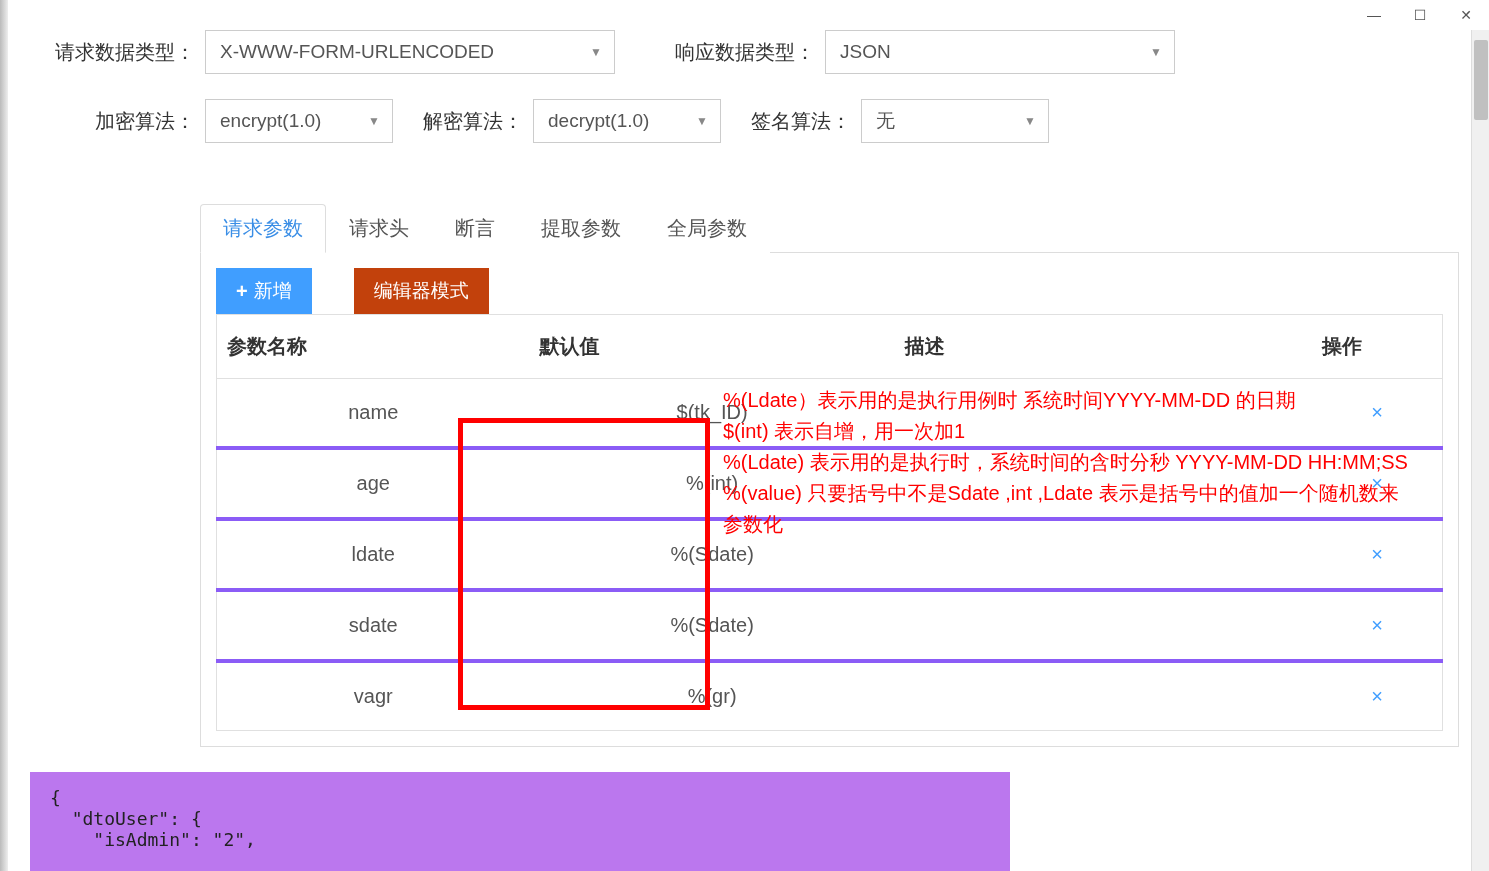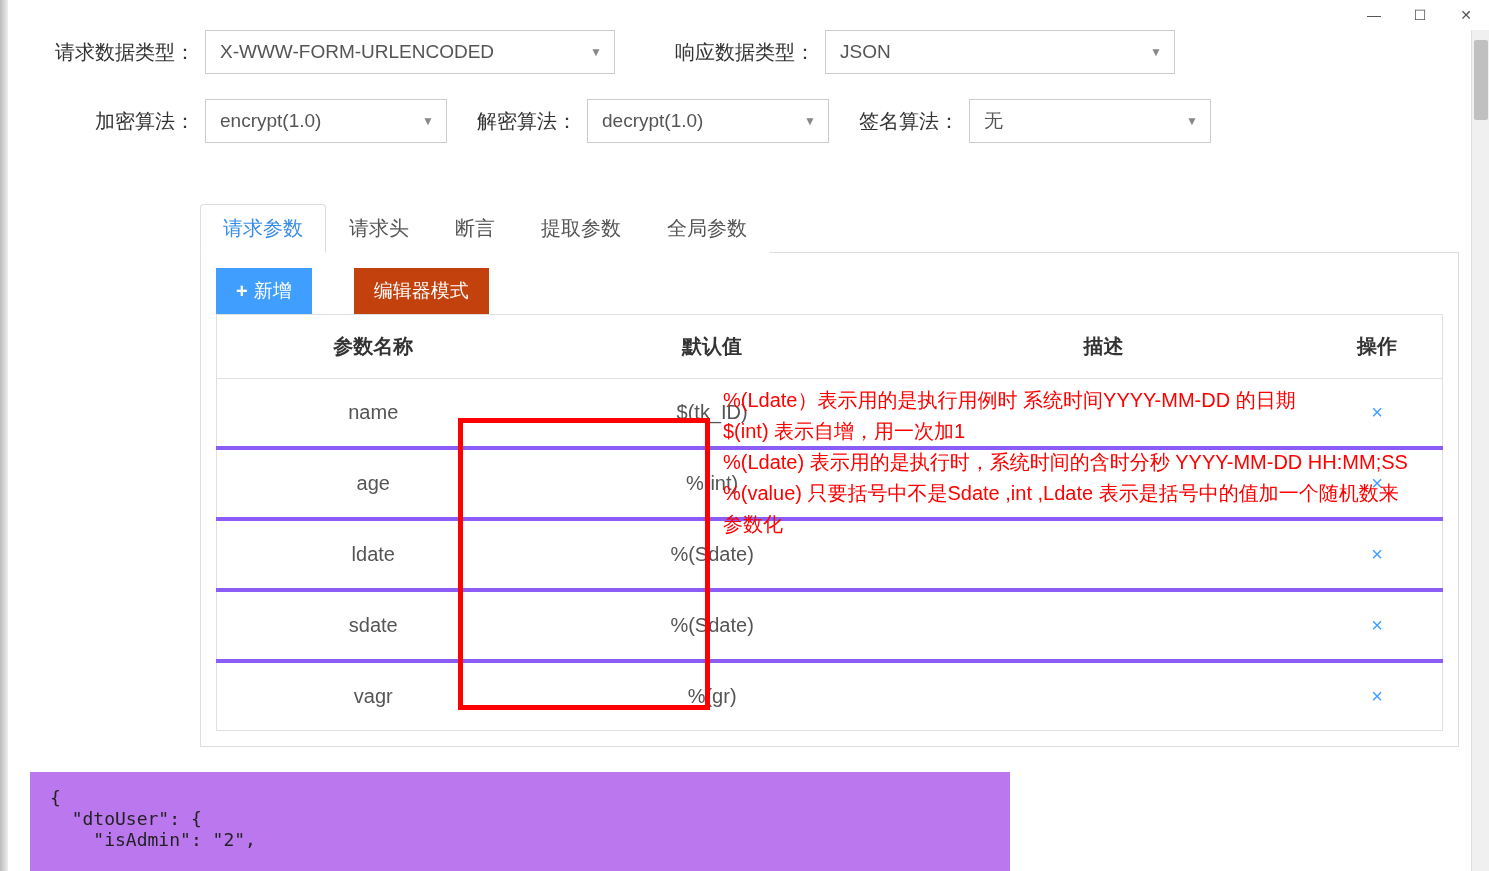--- a/index.html
+++ b/index.html
@@ -82,21 +82,21 @@
       border: 1px solid #ccc;
       background: #fff;
       height: 44px;
       padding: 0 40px 0 14px;
       cursor: pointer;
       font-size: 19px;
       color: #555;
     }
     .select-box.w400 { width: 410px; }
     .select-box.w350 { width: 350px; }
-    .select-box.w210 { width: 242px; }
+    .select-box.w210 { width: 188px; }
     .select-arrow {
       position: absolute;
       right: 12px;
       top: 50%;
       transform: translateY(-50%);
       color: #888;
       font-size: 12px;
     }
 
     .tabs-wrap {
@@ -153,21 +153,21 @@
       width: 100%;
       border-collapse: collapse;
       margin-top: 0;
       border: 1px solid #e0e0e0;
     }
     .param-table th {
       padding: 18px 10px;
       font-size: 20px;
       font-weight: bold;
       color: #333;
-      text-align: center;
+      text-align: left;
       border-bottom: 1px solid #e0e0e0;
       background: #fff;
       margin-left: 36px;
     }
     .param-table td {
       padding: 22px 10px;
       font-size: 20px;
       color: #555;
       text-align: center;
       border-bottom: 4px solid #8b5cf6;

